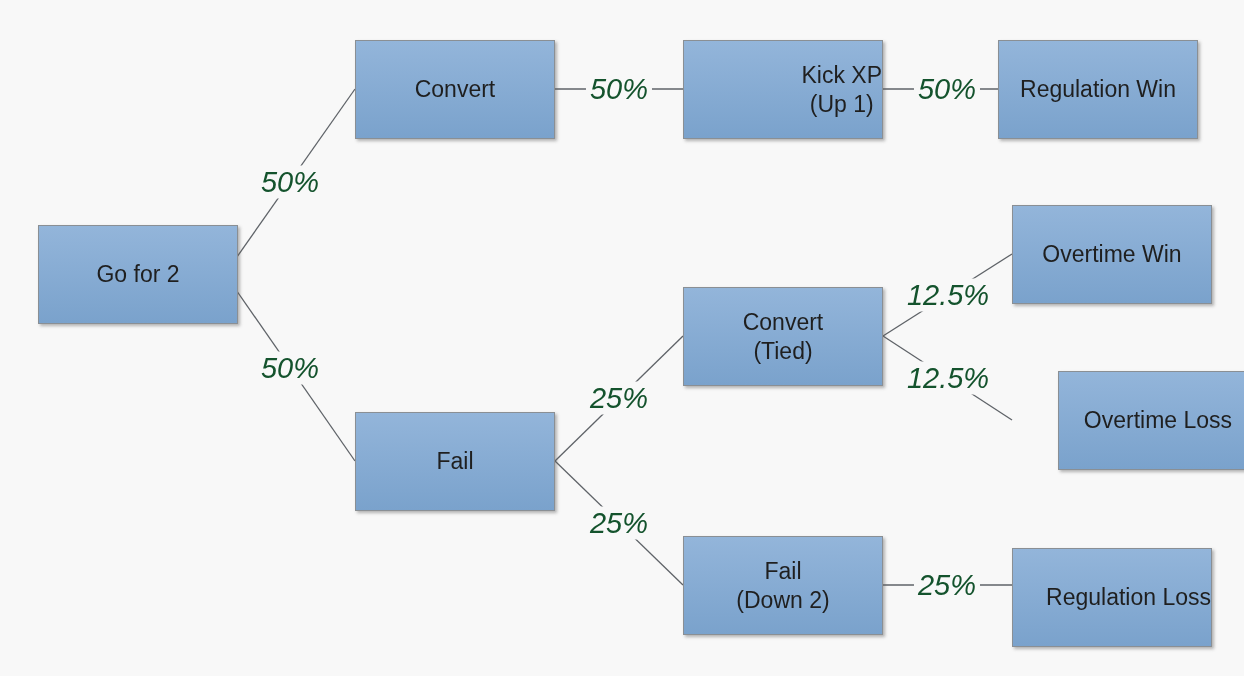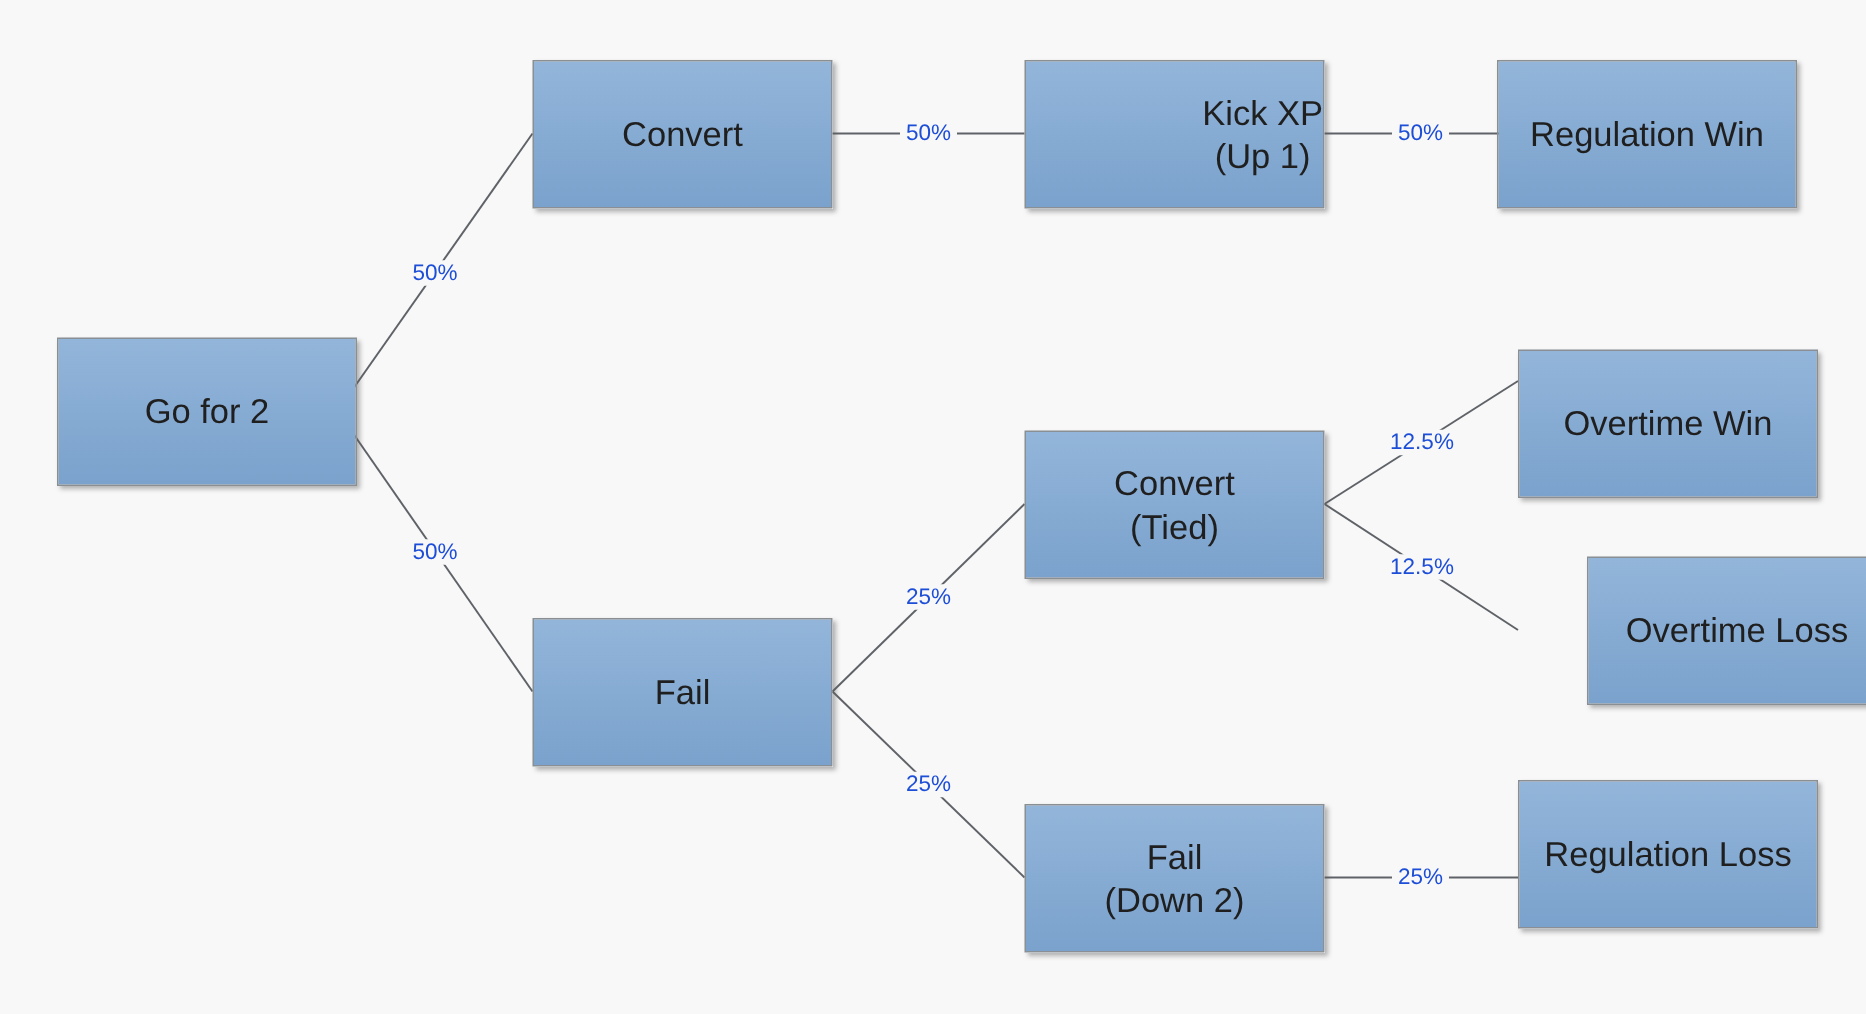--- a/index.html
+++ b/index.html
@@ -41,35 +41,36 @@
     font-size: 23px;
     line-height: 1.22;
     color: #1f1f1f;
     white-space: pre-line;
   }
   .edge-label {
     position: absolute;
     transform: translate(-50%, -50%);
     background: #f8f8f8;
     padding: 0 4px;
-    font-size: 15px;
-    color: #1d4ed8;
+    font-size: 29px;
+    color: #14532d;
     white-space: nowrap;
+    font-style: italic;
   }
   
   #n-go-for-2      { left: 38px;   top: 225px; }
   #n-convert       { left: 355px;  top: 40px;  }
   #n-kick-xp       { left: 683px;  top: 40px; justify-content: flex-end;  }
   #n-regulation-win{ left: 998px; top: 40px;  }
-  #n-overtime-win  { left: 1012px; top: 205px; margin-top: 28px; }
+  #n-overtime-win  { left: 1012px; top: 205px; }
   #n-convert-tied  { left: 683px;  top: 287px; }
   #n-overtime-loss { left: 1058px; top: 371px; }
   #n-fail          { left: 355px;  top: 412px; }
   #n-fail-down-2   { left: 683px;  top: 536px; }
-  #n-regulation-loss{ left: 1012px; top: 520px; }
+  #n-regulation-loss{ left: 1012px; top: 548px; justify-content: flex-end; }
   
   #e-root-convert   { left: 290px; top: 182px; }
   #e-root-fail      { left: 290px; top: 368px; }
   #e-convert-kickxp { left: 619px; top: 89px;  }
   #e-kickxp-regwin  { left: 947px; top: 89px;  }
   #e-fail-converttied { left: 619px; top: 398px; }
   #e-fail-faildown2   { left: 619px; top: 523px; }
   #e-converttied-otwin  { left: 948px; top: 295px; }
   #e-converttied-otloss { left: 948px; top: 378px; }
   #e-faildown2-regloss  { left: 947px; top: 585px; }

